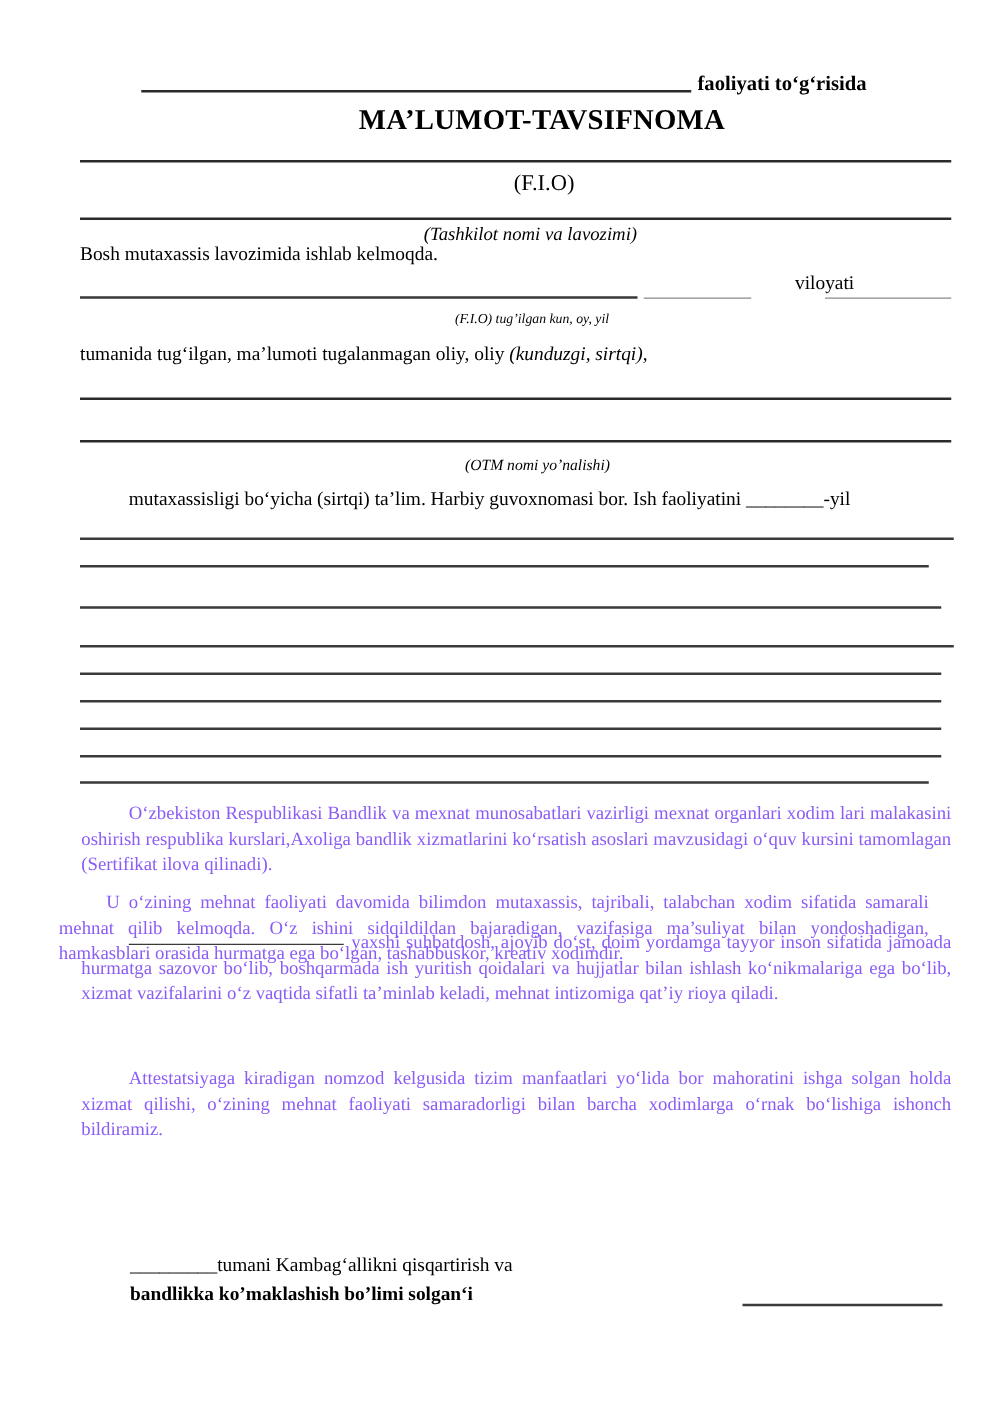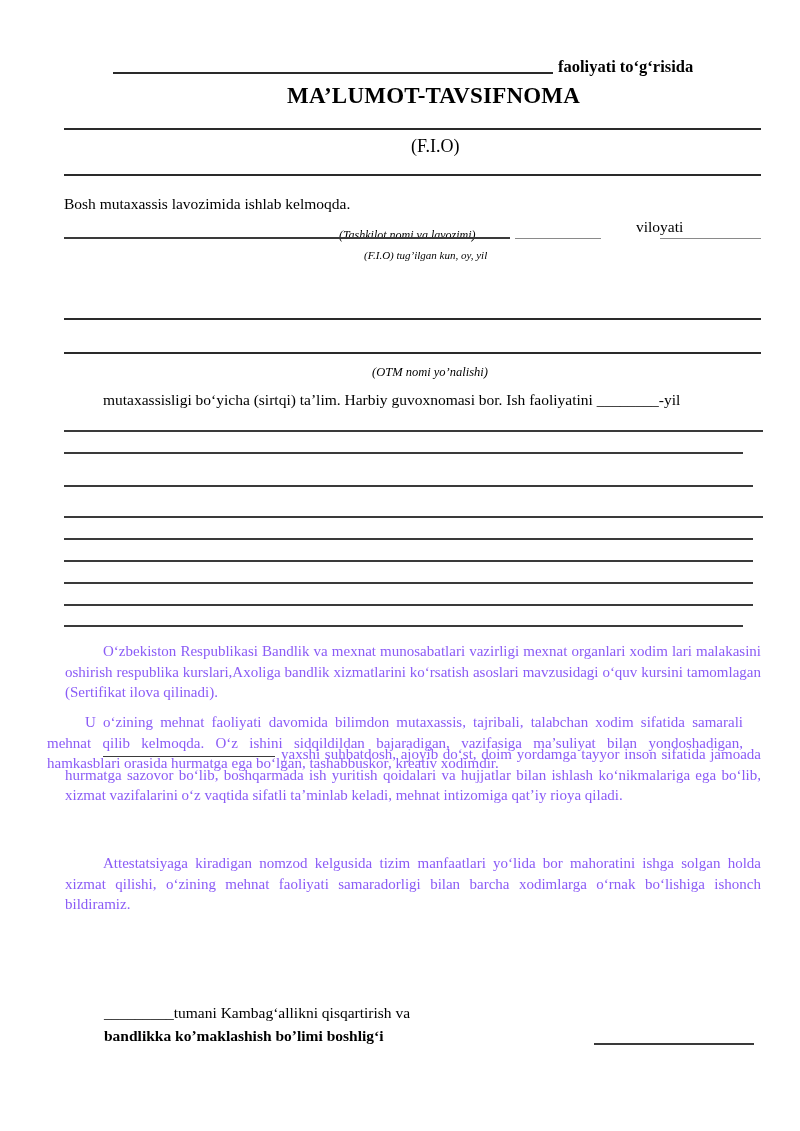--- a/index.html
+++ b/index.html
@@ -51,24 +51,23 @@
     left: 287px;
     top: 84px;
     letter-spacing: 0.2px;
   }
   #fio-caption {
     font-size: 18px;
     left: 411px;
     top: 137px;
   }
   #org-caption {
-    font-size: 12px;
+    font-size: 15px;
     left: 339px;
     top: 181px;
-    margin-top: 48px;
   }
   #line-bosh {
     font-size: 15.5px;
     left: 64px;
     top: 196px;
   }
   #viloyati {
     font-size: 15.5px;
     left: 636px;
     top: 219px;
@@ -152,20 +151,21 @@
 
   <div class="txt" id="line-bosh">Bosh mutaxassis lavozimida ishlab kelmoqda.</div>
 
   <div class="rule" style="left:64px; top:237px; width:446px;"></div>
   <div class="rule gray" style="left:515px; top:238px; width:86px;"></div>
   <div class="txt" id="viloyati">viloyati</div>
   <div class="rule gray" style="left:660px; top:238px; width:101px;"></div>
 
   <div class="txt ital" id="fio-tugilgan-caption">(F.I.O) tug’ilgan kun, oy, yil</div>
 
+  <div class="txt" id="line-tumanida"><span>tumanida tug‘ilgan, ma’lumoti tugalanmagan oliy, oliy </span><span class="ital">(kunduzgi, sirtqi),</span></div>
 
   <div class="rule heavy" style="left:64px; top:318px; width:697px;"></div>
   <div class="rule heavy" style="left:64px; top:352px; width:697px;"></div>
   <div class="txt ital" id="otm-caption">(OTM nomi yo’nalishi)</div>
 
   <div class="txt" id="line-mutaxassisligi">mutaxassisligi bo‘yicha (sirtqi) ta’lim. Harbiy guvoxnomasi bor. Ish faoliyatini ________-yil</div>
 
   <div class="rule" style="left:64px; top:430px; width:699px;"></div>
   <div class="rule" style="left:64px; top:452px; width:679px;"></div>
   <div class="rule" style="left:64px; top:485px; width:689px;"></div>
@@ -178,17 +178,17 @@
 
   <div class="para" id="para1">O‘zbekiston Respublikasi Bandlik va mexnat munosabatlari vazirligi mexnat organlari xodim lari malakasini oshirish respublika kurslari,Axoliga bandlik xizmatlarini ko‘rsatish asoslari mavzusidagi o‘quv kursini tamomlagan (Sertifikat ilova qilinadi).</div>
 
   <div class="para" id="para2">U o‘zining mehnat faoliyati davomida bilimdon mutaxassis, tajribali, talabchan xodim sifatida samarali mehnat qilib kelmoqda. O‘z ishini sidqildildan bajaradigan, vazifasiga ma’suliyat bilan yondoshadigan, hamkasblari orasida hurmatga ega bo‘lgan, tashabbuskor, kreativ xodimdir.</div>
 
   <div class="para" id="para3"><span class="blank-ul"></span><span>yaxshi suhbatdosh, ajoyib do‘st, doim yordamga tayyor inson sifatida  jamoada hurmatga sazovor bo‘lib, boshqarmada ish yuritish qoidalari va hujjatlar bilan ishlash ko‘nikmalariga ega bo‘lib, xizmat vazifalarini o‘z vaqtida sifatli ta’minlab keladi, mehnat intizomiga qat’iy rioya qiladi.</span></div>
 
   <div class="para" id="para4">Attestatsiyaga kiradigan nomzod kelgusida tizim manfaatlari yo‘lida bor mahoratini ishga solgan holda xizmat qilishi, o‘zining mehnat faoliyati samaradorligi bilan barcha xodimlarga o‘rnak bo‘lishiga ishonch bildiramiz.</div>
 
   <div id="footer-line1">_________tumani Kambag‘allikni qisqartirish va</div>
-  <div id="footer-line2">bandlikka ko’maklashish bo’limi boshlig‘i</div>
+  <div id="footer-line2">bandlikka ko’maklashish bo’limi solgan‘i</div>
 
   <div class="rule" style="left:594px; top:1043px; width:160px;"></div>
 
 </div>
 
 </body></html>

